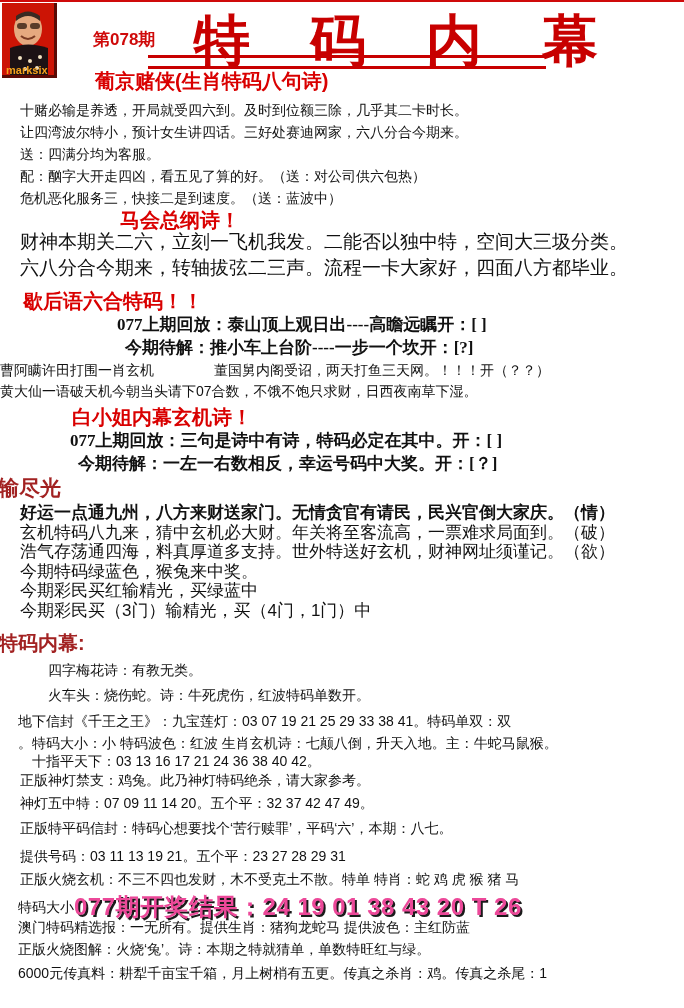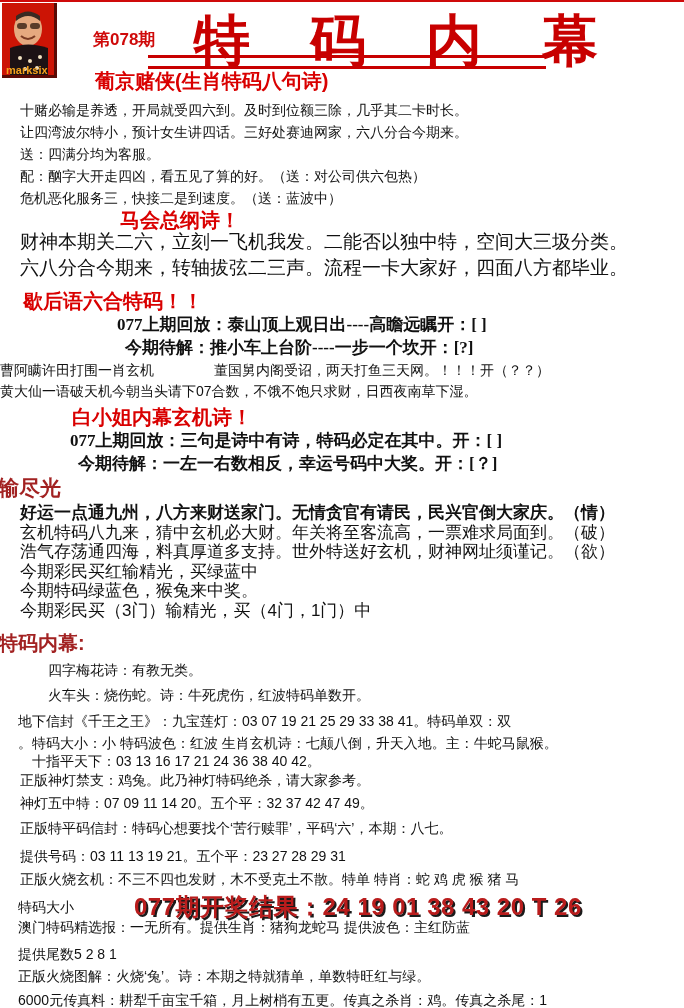--- a/index.html
+++ b/index.html
@@ -17,21 +17,21 @@
   .red-h{color:#d90000;font-weight:bold;font-size:20px;line-height:22px;white-space:nowrap;}
   .dark-h{color:#a22222;font-weight:bold;font-size:21px;line-height:25px;white-space:nowrap;}
   .bl{font-size:14px;line-height:22px;white-space:nowrap;}
   .poem1 .bl{margin-left:20px;}
   .poem2 .bl{font-size:19px;line-height:26px;margin-left:20px;}
   .ans{font-family:"Liberation Serif",serif;font-weight:bold;font-size:17px;line-height:23px;white-space:nowrap;}
   .small{font-size:14px;line-height:21px;white-space:nowrap;}
   .shu .bl{font-size:17px;line-height:19.5px;margin-left:20px;}
   .t{white-space:nowrap;}
   #result-row{display:flex;align-items:center;margin-left:18px;height:34px;}
-  #result-banner{margin-left:60px;font-size:24px;font-weight:bold;color:#b91c1c;
+  #result-banner{font-size:24px;font-weight:bold;color:#ec4899;
                  letter-spacing:0.5px;text-shadow:2px 2px 0 #1a1a1a;white-space:nowrap;}
 </style>
 </head>
 <body>
 
 <div id="page">
 
   <div id="header">
     <svg id="logo" viewBox="0 0 55 75" xmlns="http://www.w3.org/2000/svg">
       <rect x="0" y="0" width="55" height="75" fill="#cc1405"></rect>
@@ -81,22 +81,22 @@
 
   <div class="red-h" style="margin-left:72px;margin-top:4px;">白小姐内幕玄机诗！</div>
   <div class="ans" style="margin-left:70px;margin-top:1px;">077上期回放：三句是诗中有诗，特码必定在其中。开：[ ]</div>
   <div class="ans" style="margin-left:78px;">今期待解：一左一右数相反，幸运号码中大奖。开：[？]</div>
 
   <div class="dark-h" style="margin-left:-2px;">输尽光</div>
   <div class="shu">
     <div class="bl" style="margin-top:3px;font-weight:bold;">好运一点通九州，八方来财送家门。无情贪官有请民，民兴官倒大家庆。（情）</div>
     <div class="bl">玄机特码八九来，猜中玄机必大财。年关将至客流高，一票难求局面到。（破）</div>
     <div class="bl">浩气存荡通四海，料真厚道多支持。世外特送好玄机，财神网址须谨记。（欲）</div>
+    <div class="bl">今期特码绿蓝色，猴兔来中奖。</div>
     <div class="bl">今期彩民买红输精光，买绿蓝中</div>
-    <div class="bl">今期特码绿蓝色，猴兔来中奖。</div>
     <div class="bl">今期彩民买（3门）输精光，买（4门，1门）中</div>
   </div>
 
   <div class="dark-h" style="margin-left:-2px;margin-top:11px;font-size:20px;line-height:24px;">特码内幕:</div>
   <div class="bl t" style="margin-left:48px;margin-top:4px;">四字梅花诗：有教无类。</div>
   <div class="bl t" style="margin-left:48px;margin-top:3px;">火车头：烧伤蛇。诗：牛死虎伤，红波特码单数开。</div>
   <div class="bl t" style="margin-left:18px;margin-top:4px;">地下信封《千王之王》：九宝莲灯：03 07 19 21 25 29 33 38 41。特码单双：双</div>
   <div class="bl t" style="margin-left:18px;">。特码大小：小 特码波色：红波  生肖玄机诗：七颠八倒，升天入地。主：牛蛇马鼠猴。</div>
   <div class="bl t" style="margin-left:32px;margin-top:-4px;">十指平天下：03 13 16 17 21 24 36 38 40 42。</div>
   <div class="bl t" style="margin-left:20px;margin-top:-3px;">正版神灯禁支：鸡兔。此乃神灯特码绝杀，请大家参考。</div>
@@ -104,17 +104,16 @@
   <div class="bl t" style="margin-left:20px;margin-top:3px;">正版特平码信封：特码心想要找个‘苦行赎罪’，平码‘六’，本期：八七。</div>
   <div class="bl t" style="margin-left:20px;margin-top:6px;">提供号码：03 11 13 19 21。五个平：23 27 28 29 31</div>
   <div class="bl t" style="margin-left:20px;margin-top:1px;">正版火烧玄机：不三不四也发财，木不受克土不散。特单 特肖：蛇 鸡 虎 猴 猪 马</div>
 
   <div id="result-row">
     <span class="bl">特码大小</span>
     <span id="result-banner">077期开奖结果：24 19 01 38 43 20 T 26</span>
   </div>
 
   <div class="bl t" style="margin-left:18px;margin-top:-8px;">澳门特码精选报：一无所有。提供生肖：猪狗龙蛇马 提供波色：主红防蓝</div>
-  <div class="bl t" style="margin-left:18px;margin-top:5px;">提供尾数5 2 8 1</div>
   <div class="bl t" style="margin-left:18px;">正版火烧图解：火烧‘兔’。诗：本期之特就猜单，单数特旺红与绿。</div>
   <div class="bl t" style="margin-left:18px;margin-top:2px;">6000元传真料：耕犁千亩宝千箱，月上树梢有五更。传真之杀肖：鸡。传真之杀尾：1</div>
 
 </div>
 
 </body></html>

